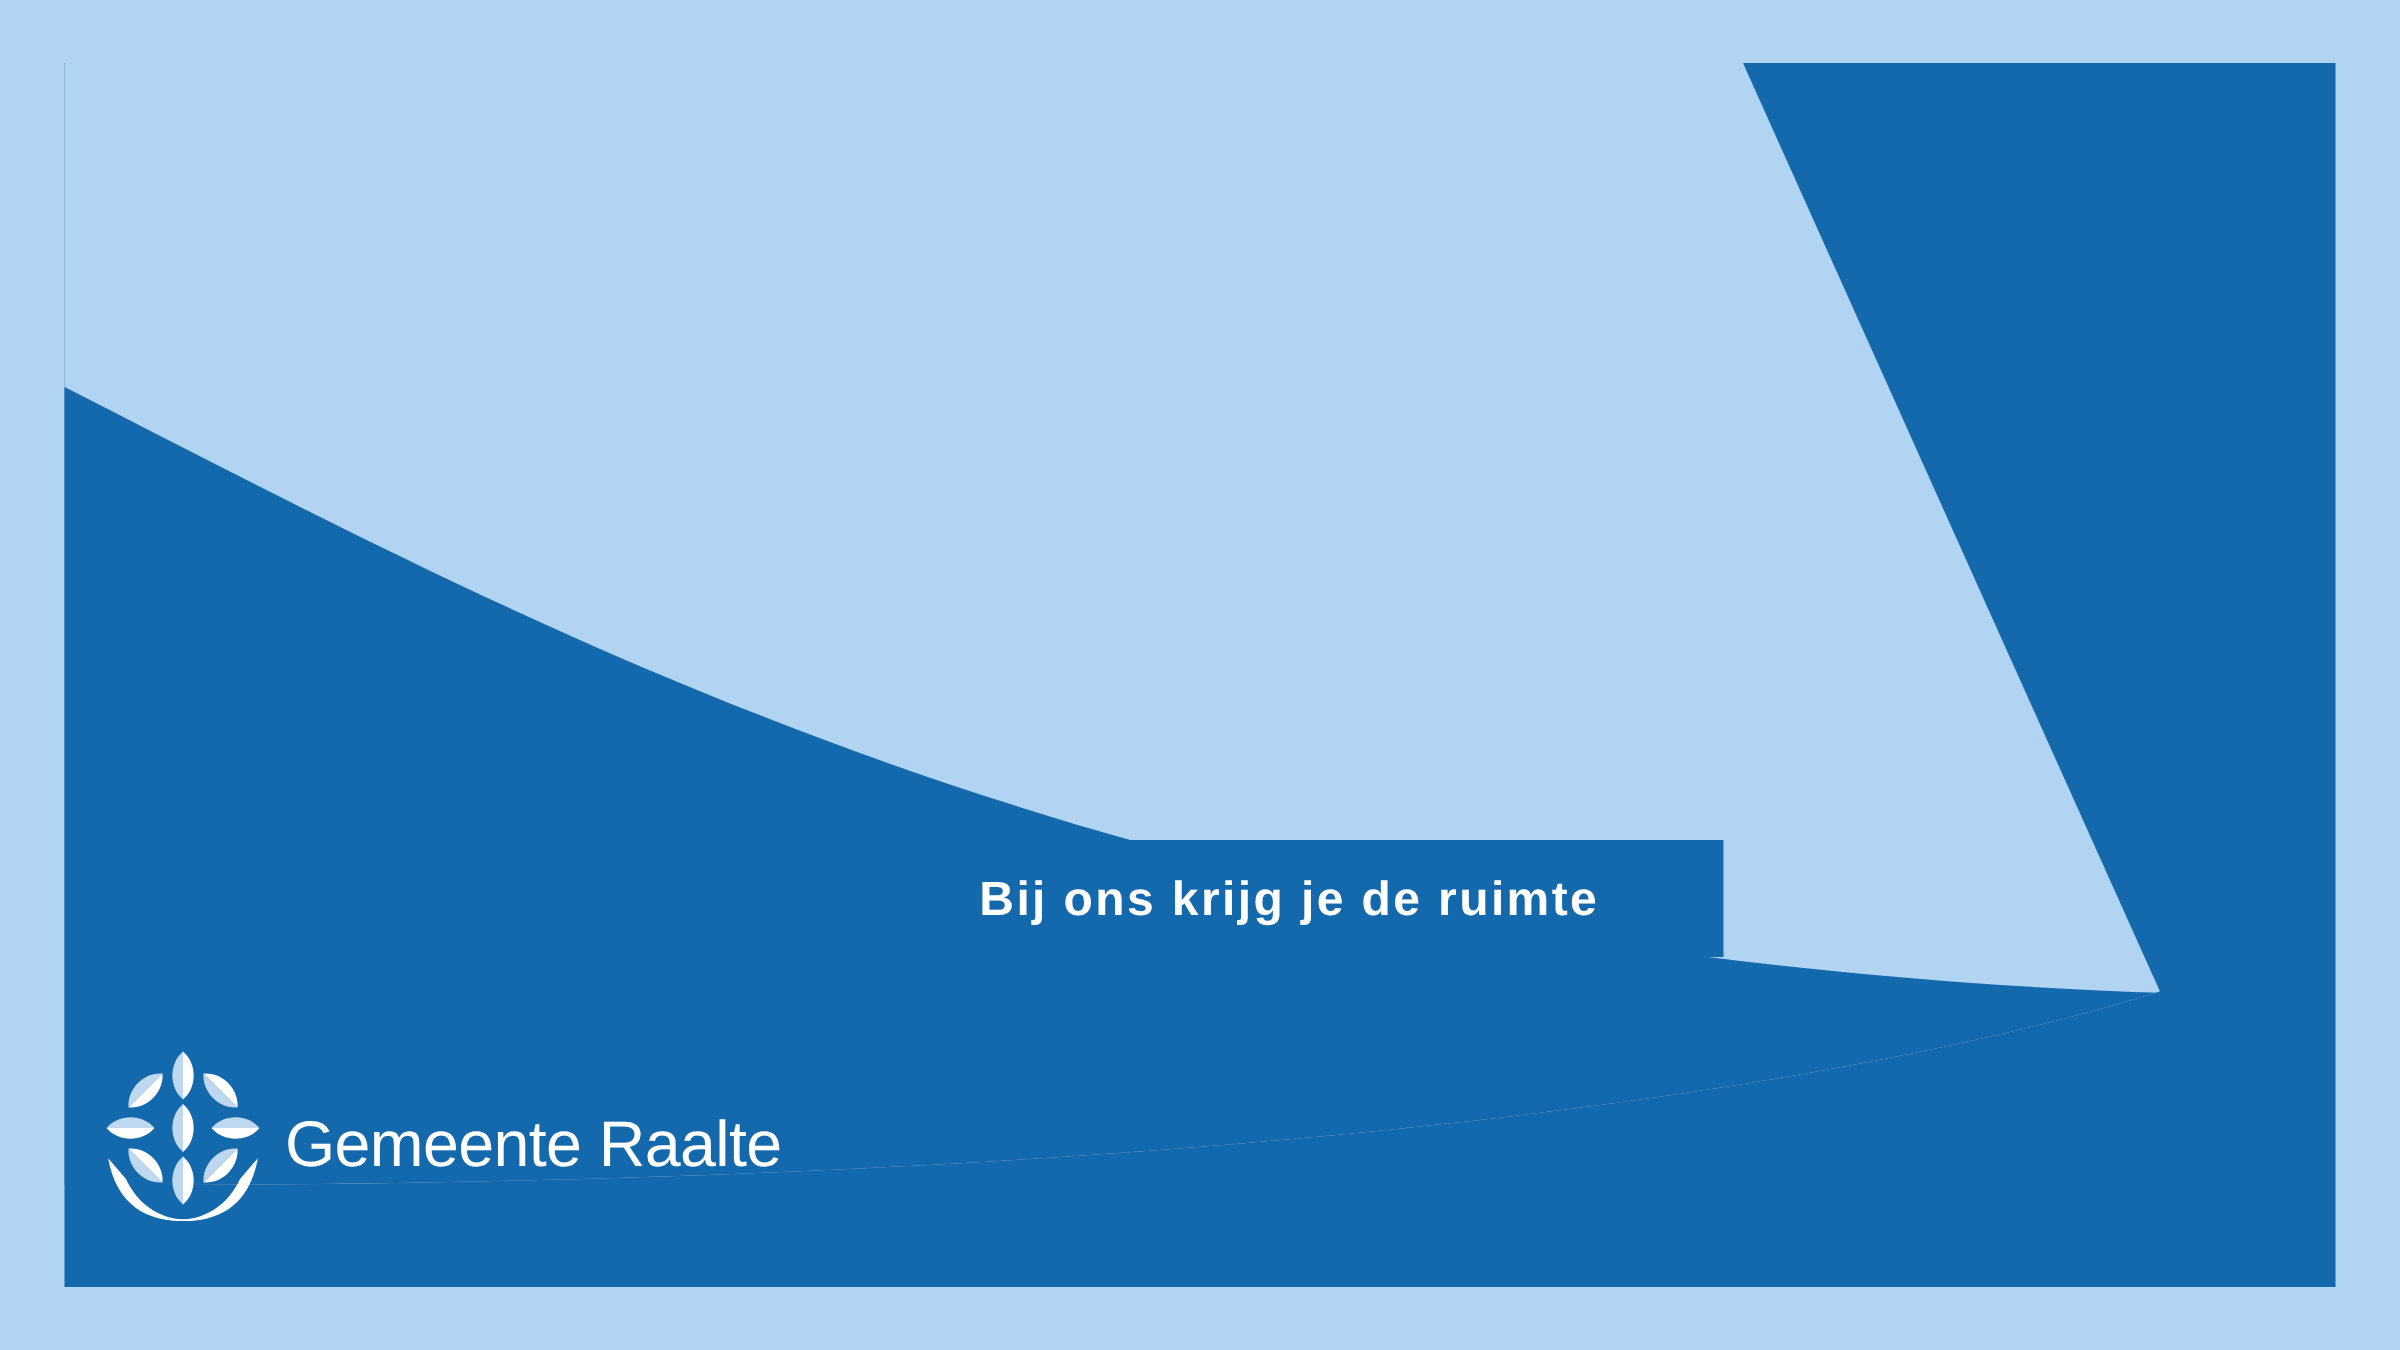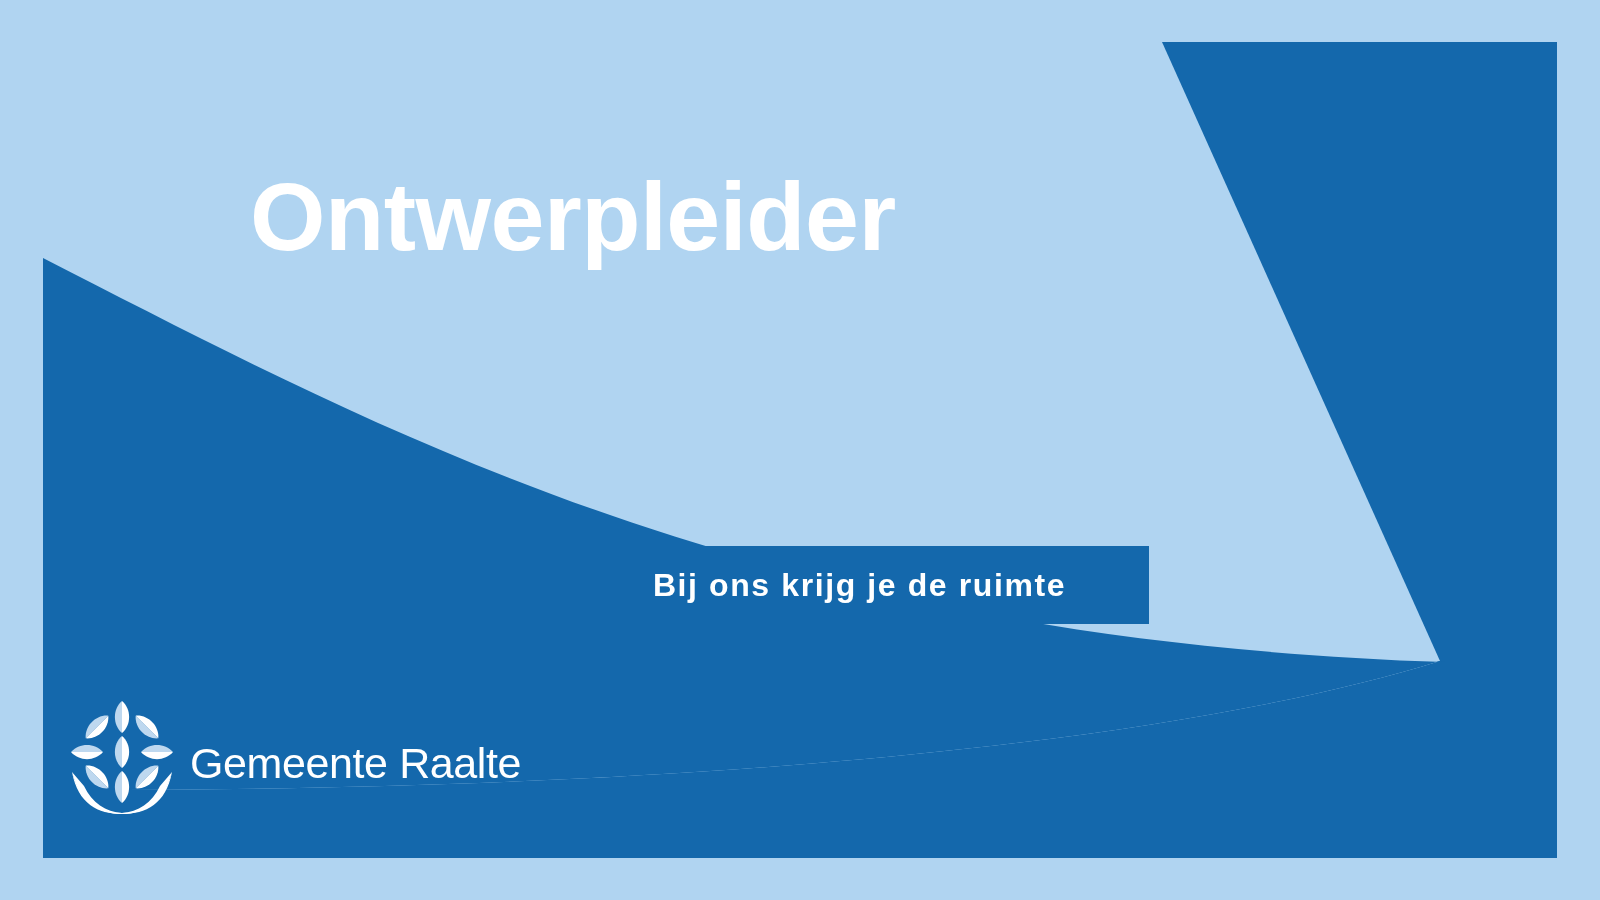--- a/index.html
+++ b/index.html
@@ -41,21 +41,21 @@
     font-weight: 700;
     letter-spacing: -0.5px;
     line-height: 1.05;
     white-space: nowrap;
   }
 
   
   #tagline-box {
     position: absolute;
     left: 570px;
-    top: 546px;
+    top: 560px;
     width: 579px;
     height: 78px;
     background: #1468ac;
     display: flex;
     align-items: center;
     justify-content: center;
     box-sizing: border-box;
     padding: 0 14px;
   }
   #tagline-text {
@@ -113,21 +113,20 @@
              C 1180 742, 700 792, 43 790
              Z" fill="#b0d4f1"></path>
 
     <path d="M 43 258
              C 380 430, 760 640, 1445 662
              L 1440 661
              C 1180 742, 700 792, 43 790
              Z" fill="#1468ac"></path>
   </svg>
 
-  <h1 id="headline">Ontwerpleider</h1>
 
   <div id="tagline-box">
     <span id="tagline-text">Bij ons krijg je de ruimte</span>
   </div>
 
   <div id="logo">
     <svg id="logo-mark" viewBox="0 0 104 114" xmlns="http://www.w3.org/2000/svg" aria-hidden="true">
       <defs>
 
         <g id="petal">

